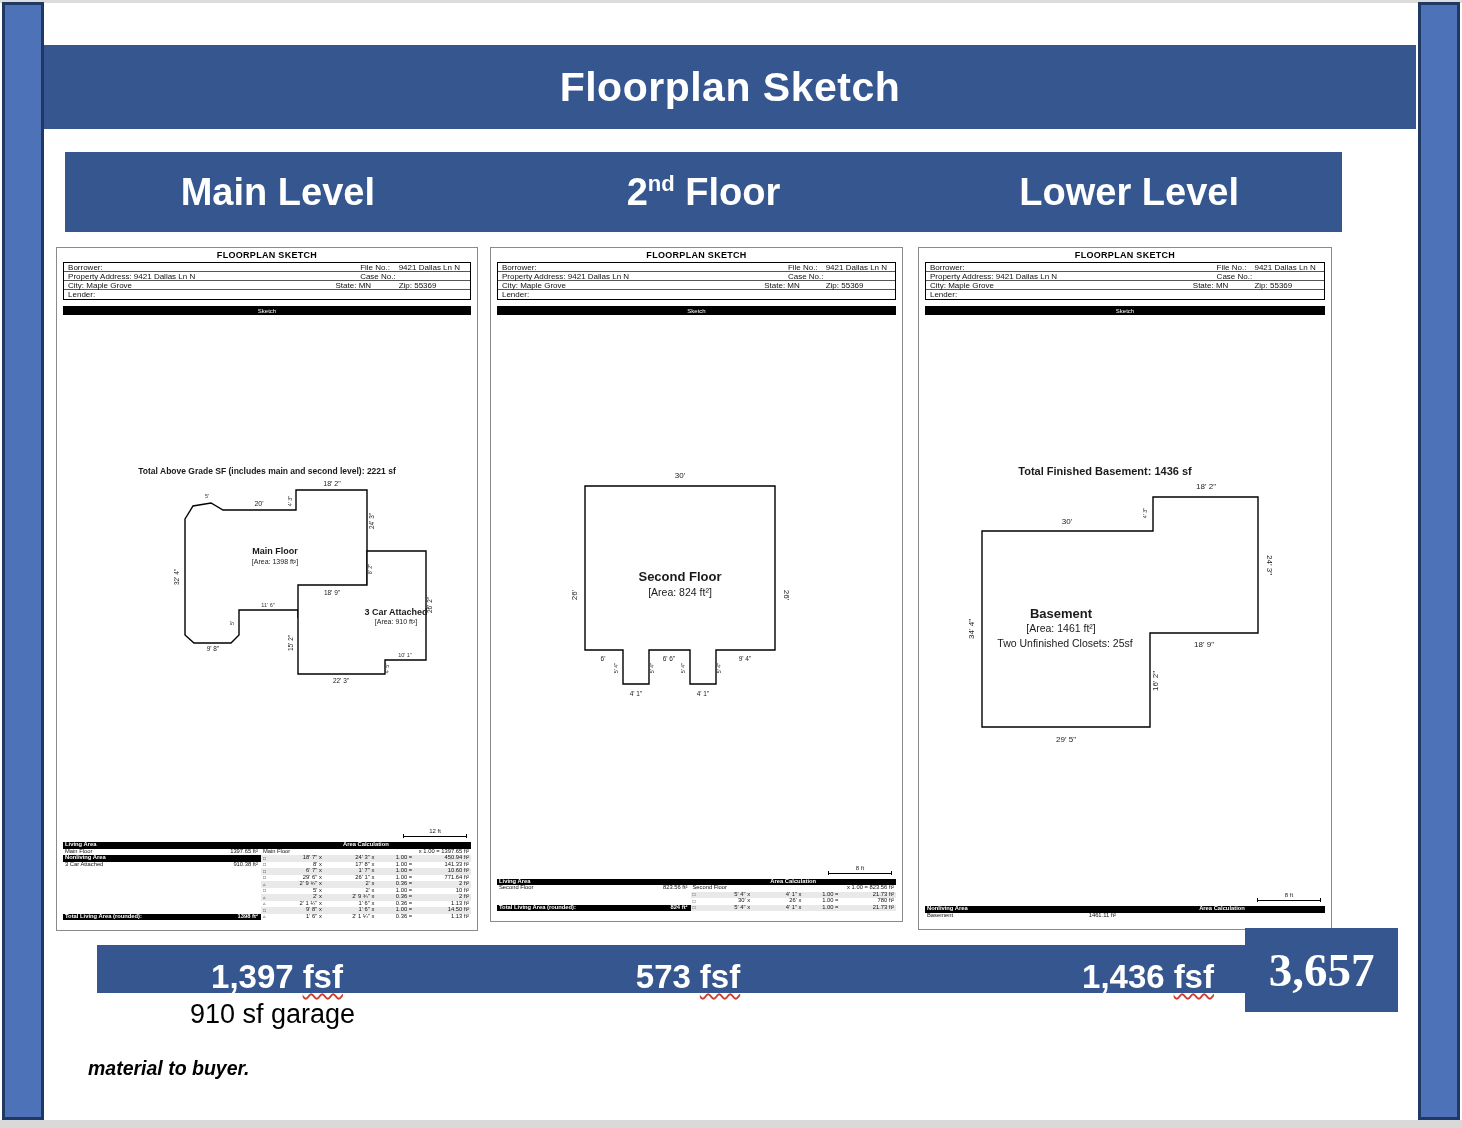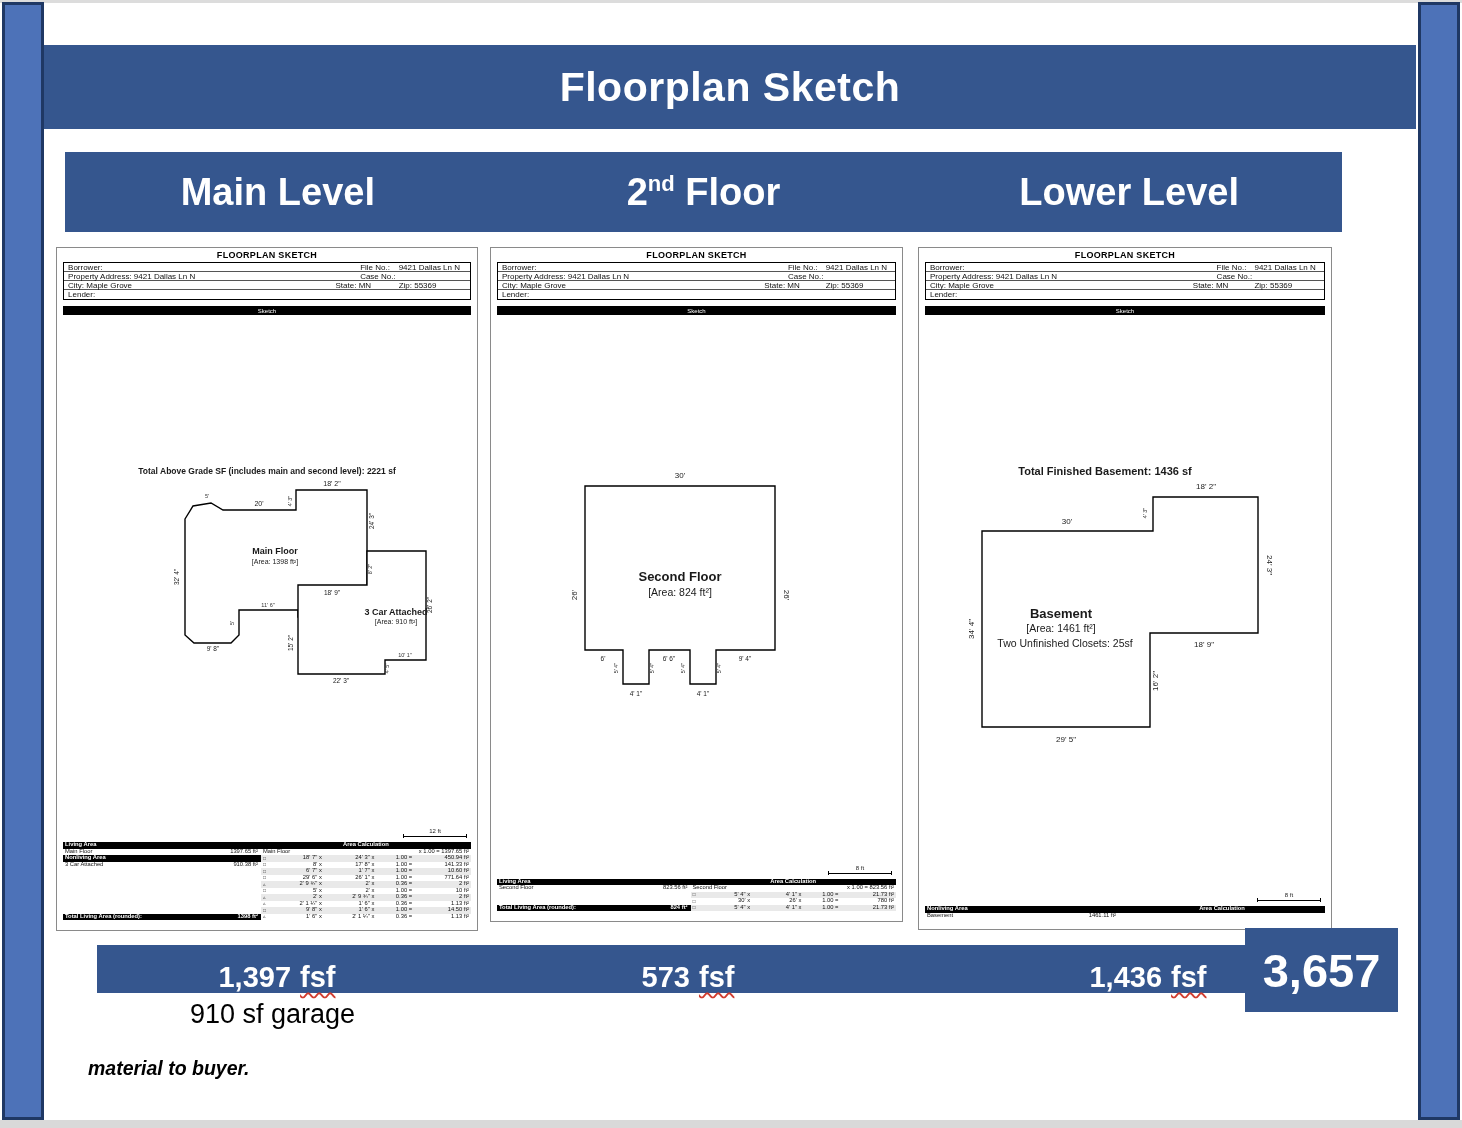--- a/index.html
+++ b/index.html
@@ -76,24 +76,24 @@
   .crow .cb{width:25%;text-align:right;}
   .crow .cc{width:18%;text-align:right;}
   .crow .cd{flex:1;text-align:right;padding-right:2px;}
   .striped > .crow:nth-child(odd){background:#e9e9e9;}
   .mf-row{display:flex;height:6.5px;align-items:center;}
   .mf-row .nm{padding-left:2px;}
   .mf-row .vl{margin-left:auto;padding-right:2px;}
 
   
   .summary-bar{position:absolute;left:97px;top:945px;width:1148px;height:48px;background:#35568e;color:#fff;}
-  .summary-bar .sv{position:absolute;top:0;height:64px;display:flex;align-items:center;transform:translateX(-50%);font-size:29px;font-weight:600;white-space:nowrap;}
+  .summary-bar .sv{position:absolute;top:0;height:64px;display:flex;align-items:center;transform:translateX(-50%);font-size:33px;font-weight:600;white-space:nowrap;}
   .sv .unit{margin-left:9px;text-decoration:underline wavy #d03c2f 1.5px;text-underline-offset:5px;}
   .sv1{left:180px;} .sv2{left:591px;} .sv3{left:1051px;}
-  .total-box{position:absolute;left:1245px;top:928px;width:153px;height:84px;background:#35568e;color:#fff;display:flex;align-items:center;justify-content:center;font-size:47px;font-weight:700;}
+  .total-box{position:absolute;left:1245px;top:928px;width:153px;height:84px;background:#35568e;color:#fff;display:flex;align-items:center;justify-content:center;font-size:47px;font-weight:700;font-family:Liberation Serif, serif;}
   .garage-note{position:absolute;left:190px;top:999px;font-size:27px;color:#000;}
   .disclaimer{position:absolute;left:88px;top:1053px;width:1240px;font-size:19.5px;font-style:italic;font-weight:600;color:#000;line-height:1.55;}
 </style>
 </head>
 <body>
 
 <div class="top-line"></div>
 <div class="side-strip left"></div>
 <div class="side-strip right"></div>
 <div class="bottom-strip"></div>

